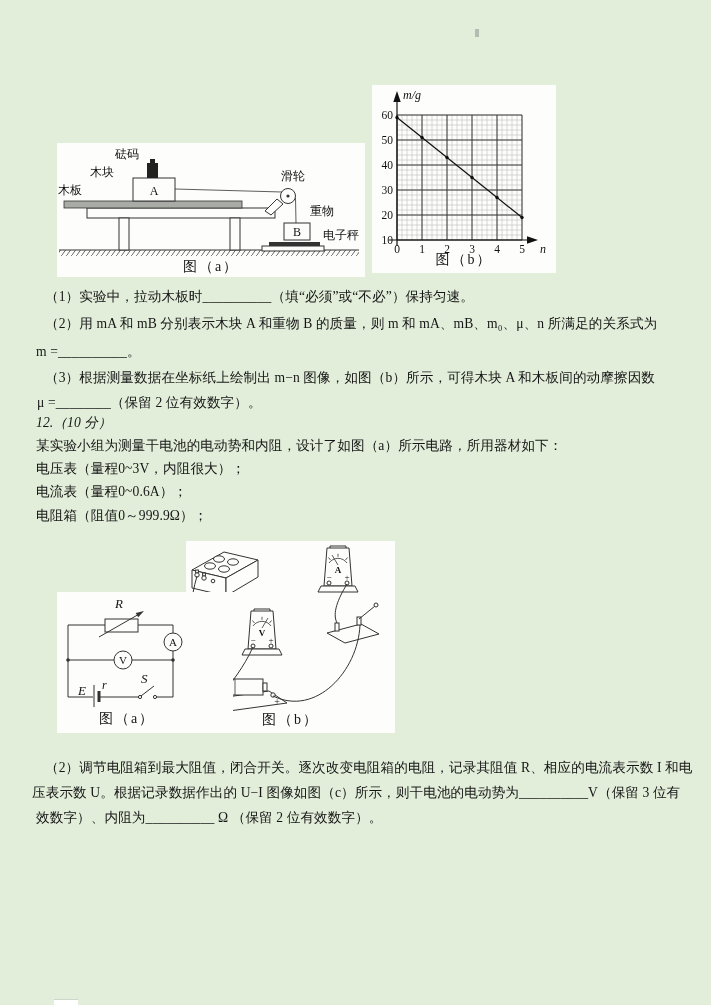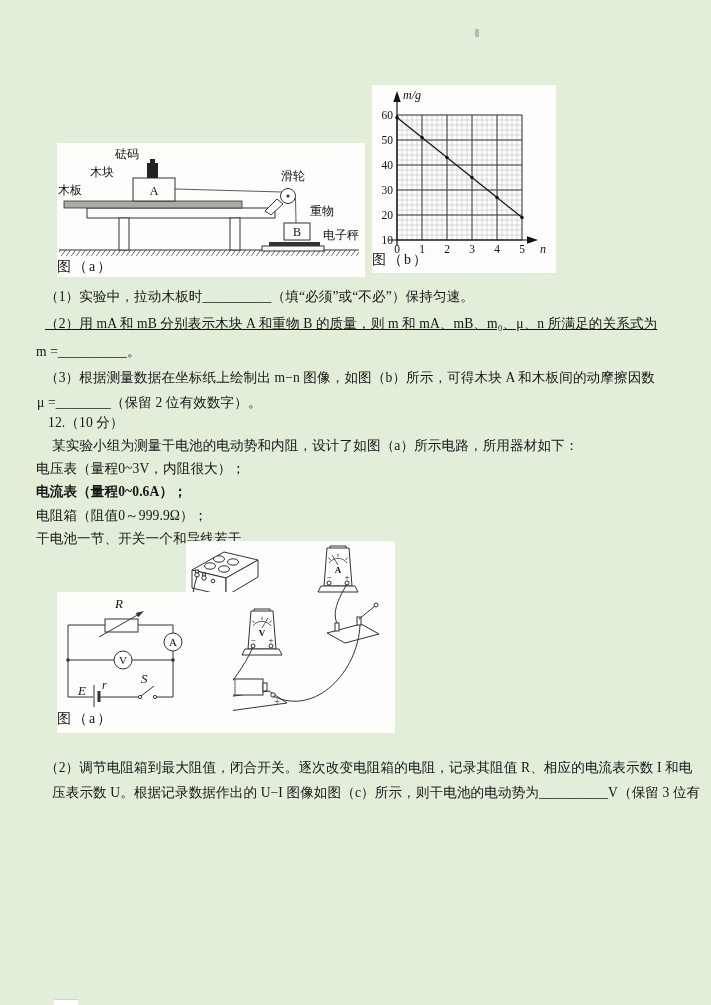--- a/index.html
+++ b/index.html
@@ -1,20 +1,20 @@
 <!DOCTYPE html>
 <html><head>
 <meta charset="utf-8">
 <style>
   html,body{margin:0;padding:0;}
   .page{position:relative;width:711px;height:1005px;background:#e2eeda;overflow:hidden;
         font-family:"Liberation Serif","DejaVu Serif",serif;color:#151515;}
   .t{position:absolute;font-size:13.6px;white-space:nowrap;letter-spacing:0.1px;}
   .figbox{position:absolute;background:#fdfdfc;}
-  .cap{position:absolute;width:100%;text-align:left;font-size:14px;letter-spacing:2px;}
+  .cap{position:absolute;width:100%;text-align:center;font-size:14px;letter-spacing:2px;}
   svg{position:absolute;left:0;top:0;}
   .ln{fill:#fdfdfc;stroke:#333;stroke-width:1;}
   .nf{fill:none;stroke:#333;stroke-width:1;}
   .nf8{fill:none;stroke:#333;stroke-width:0.8;}
   .svgt{font-family:"Liberation Serif","DejaVu Serif",serif;font-size:12px;fill:#111;}
   .it{font-style:italic;}
   .mark{position:absolute;background:#9aa39a;opacity:.65;}
   .chip{position:absolute;background:#fff;border-top:1px solid #cdd6cb;}
 </style>
 </head>
@@ -170,31 +170,30 @@
         <circle cx="50" cy="52.5" r="1.7" fill="#111"></circle>
         <circle cx="75" cy="72.5" r="1.7" fill="#111"></circle>
         <circle cx="100" cy="92.5" r="1.7" fill="#111"></circle>
         <circle cx="125" cy="112.5" r="1.7" fill="#111"></circle>
         <circle cx="150" cy="132.5" r="1.7" fill="#111"></circle>
       </svg>
     <div class="cap" style="top:166px;">图（b）</div>
   </div>
 
   <div class="t" style="top:288px;left:45px;">（1）实验中，拉动木板时__________（填“必须”或“不必”）保持匀速。</div>
-  <div class="t" style="top:315px;left:45px;text-decoration:underline;">（2）用 mA 和 mB 分别表示木块 A 和重物 B 的质量，则 m 和 mA、mB、m₀、μ、n 所满足的关系式为</div>
+  <div class="t" style="top:315px;left:45px;">（2）用 mA 和 mB 分别表示木块 A 和重物 B 的质量，则 m 和 mA、mB、m₀、μ、n 所满足的关系式为</div>
   <div class="t" style="top:343px;left:36px;">m =__________。</div>
   <div class="t" style="top:369px;left:45px;font-family:Liberation Serif, serif;">（3）根据测量数据在坐标纸上绘制出 m−n 图像，如图（b）所示，可得木块 A 和木板间的动摩擦因数</div>
   <div class="t" style="top:394px;left:37px;">μ =________（保留 2 位有效数字）。</div>
 
-  <div class="t" style="top:414px;left:48px;">12.（10 分）</div>
-  <div class="t" style="top:437px;left:52px;">某实验小组为测量干电池的电动势和内阻，设计了如图（a）所示电路，所用器材如下：</div>
+  <div class="t" style="top:414px;left:36px;font-style:italic;">12.（10 分）</div>
+  <div class="t" style="top:437px;left:36px;">某实验小组为测量干电池的电动势和内阻，设计了如图（a）所示电路，所用器材如下：</div>
   <div class="t" style="top:460px;left:36px;">电压表（量程0~3V，内阻很大）；</div>
-  <div class="t" style="top:483px;left:36px;font-weight:bold;">电流表（量程0~0.6A）；</div>
+  <div class="t" style="top:483px;left:36px;">电流表（量程0~0.6A）；</div>
   <div class="t" style="top:507px;left:36px;">电阻箱（阻值0～999.9Ω）；</div>
-  <div class="t" style="top:530px;left:36px;">干电池一节、开关一个和导线若干。</div>
 
   <div class="figbox" style="left:186px;top:541px;width:209px;height:192px;">
     <svg width="209" height="192" viewBox="0 0 209 192">
 
       <g transform="translate(6,9)">
         <path d="M0,20 L32,2 L66,10 L34,28 Z" class="ln"></path>
         <path d="M0,20 L34,28 L34,46 L0,38 Z" class="ln"></path>
         <path d="M34,28 L66,10 L66,27 L34,46 Z" class="ln"></path>
         <ellipse cx="27" cy="9" rx="5.5" ry="3.2" class="ln"></ellipse>
         <ellipse cx="41" cy="12" rx="5.5" ry="3.2" class="ln"></ellipse>
@@ -298,17 +297,18 @@
         <circle cx="83" cy="105" r="1.6" class="ln"></circle>
         <circle cx="98" cy="105" r="1.6" class="ln"></circle>
         <line x1="84" y1="104" x2="97" y2="94" class="nf"></line>
         <text x="84" y="91" class="svgt it" style="font-size:13px;">S</text>
       </g>
     </svg>
     <div class="cap" style="top:118px;width:140px;">图（a）</div>
   </div>
 
   <div class="t" style="top:759px;left:45px;text-align:center;">（2）调节电阻箱到最大阻值，闭合开关。逐次改变电阻箱的电阻，记录其阻值 R、相应的电流表示数 I 和电</div>
-  <div class="t" style="top:784px;left:52px;">压表示数 U。根据记录数据作出的 U−I 图像如图（c）所示，则干电池的电动势为__________V（保留 3 位有</div>
+  <div class="t" style="top:784px;left:32px;">压表示数 U。根据记录数据作出的 U−I 图像如图（c）所示，则干电池的电动势为__________V（保留 3 位有</div>
+  <div class="t" style="top:809px;left:36px;">效数字）、内阻为__________ Ω （保留 2 位有效数字）。</div>
 
   <div class="chip" style="left:54px;top:999px;width:24px;height:6px;"></div>
 
 </div>
 
 </body></html>

